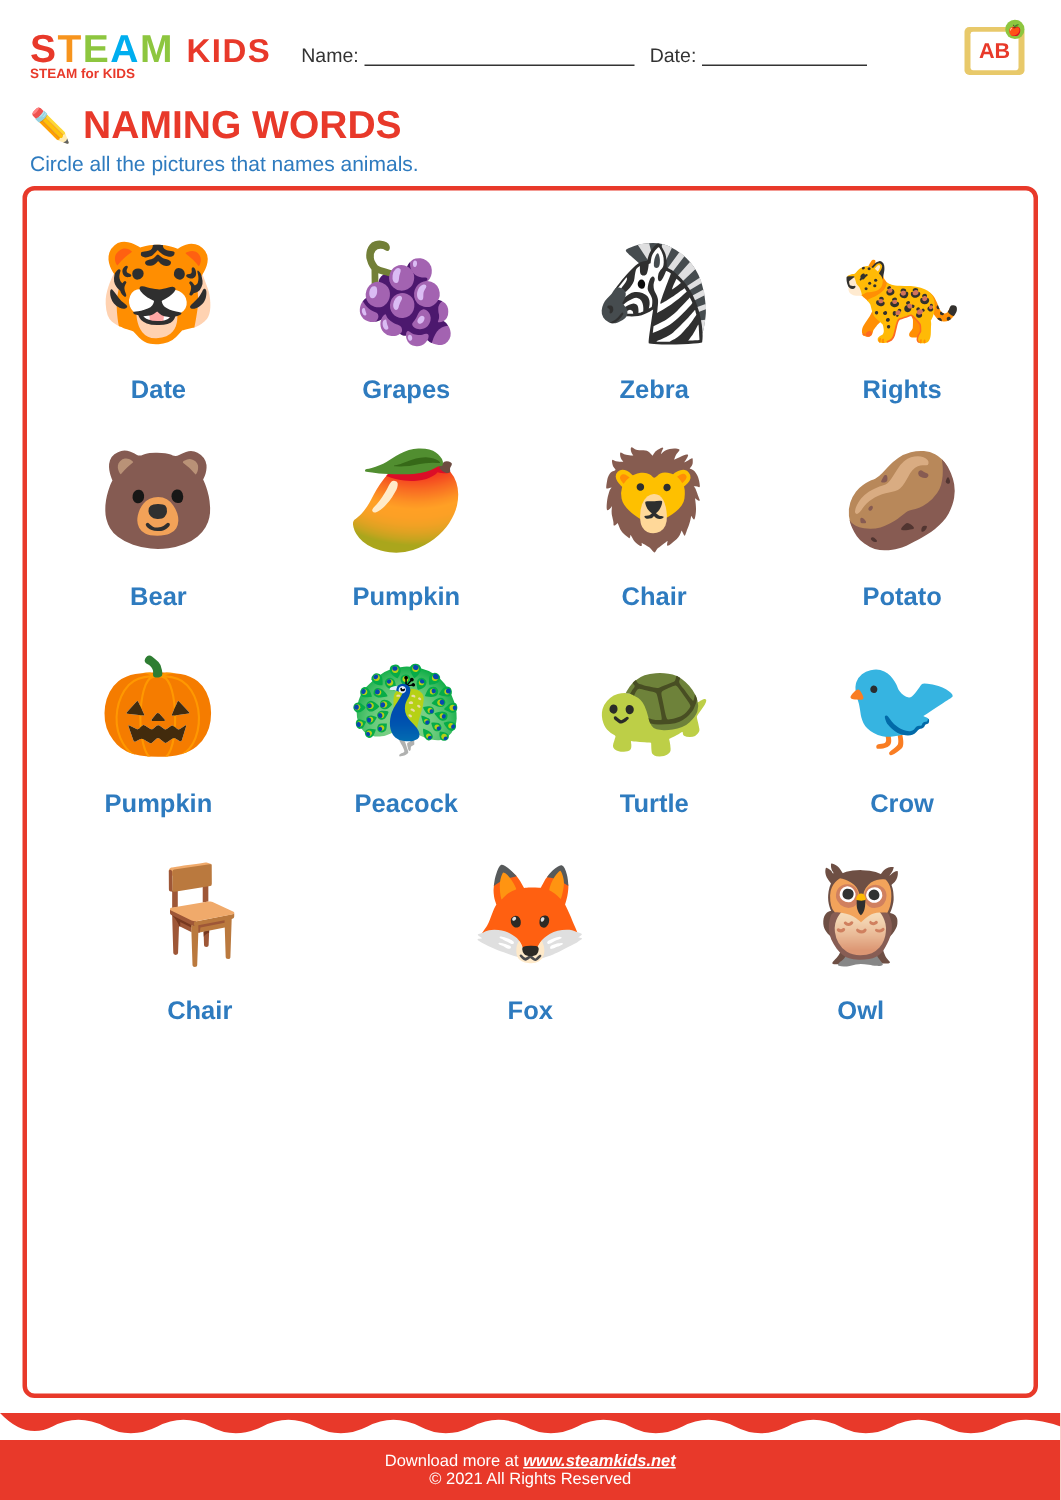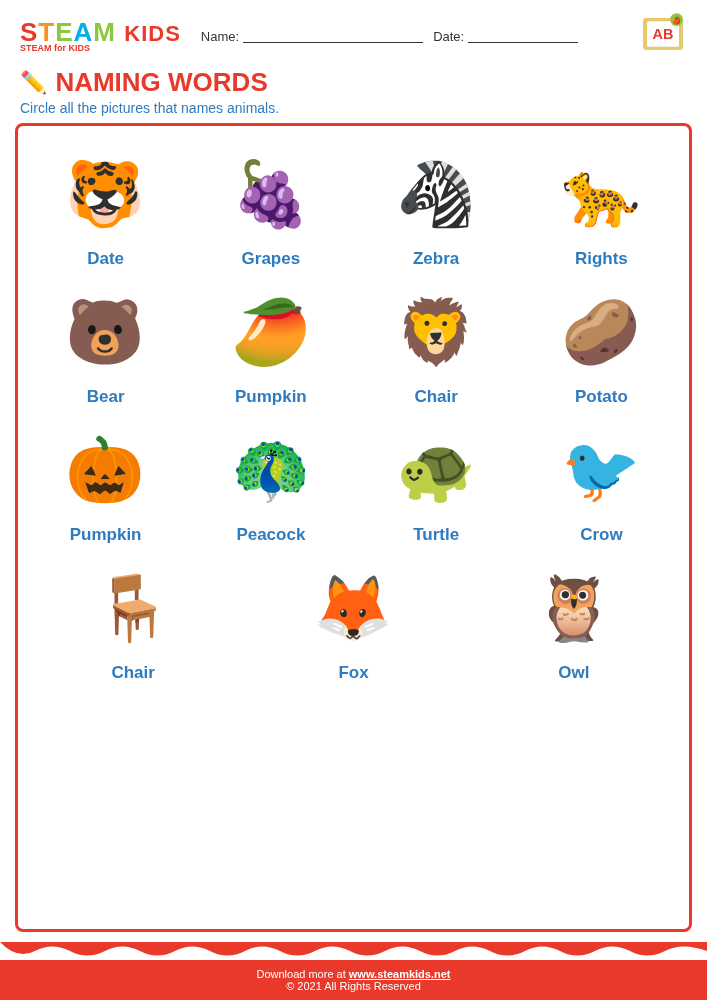--- a/index.html
+++ b/index.html
@@ -280,18 +280,18 @@
     </div>
   </div>
 
   <div style="background:#e8392a; height:18px; position:relative; overflow:hidden;">
     <svg width="707" height="18" viewBox="0 0 707 18">
       <path d="M0,0 Q17,18 35,9 Q52,0 70,9 Q87,18 105,9 Q122,0 140,9 Q157,18 175,9 Q192,0 210,9 Q227,18 245,9 Q262,0 280,9 Q297,18 315,9 Q332,0 350,9 Q367,18 385,9 Q402,0 420,9 Q437,18 455,9 Q472,0 490,9 Q507,18 525,9 Q542,0 560,9 Q577,18 595,9 Q612,0 630,9 Q647,18 665,9 Q682,0 707,9 L707,18 L0,18 Z" fill="#fff"></path>
     </svg>
   </div>
 
   <div class="footer">
-    <span>Download more at </span><span class="site" style="font-weight:bold; text-decoration:underline;">www.steamkids.net</span>
+    <span>Download more at </span><span class="site" style="font-weight:bold; text-decoration:underline;font-style:italic;">www.steamkids.net</span>
     <br>
     <span>© 2021 All Rights Reserved</span>
   </div>
 
 </div>
 
 </body></html>

